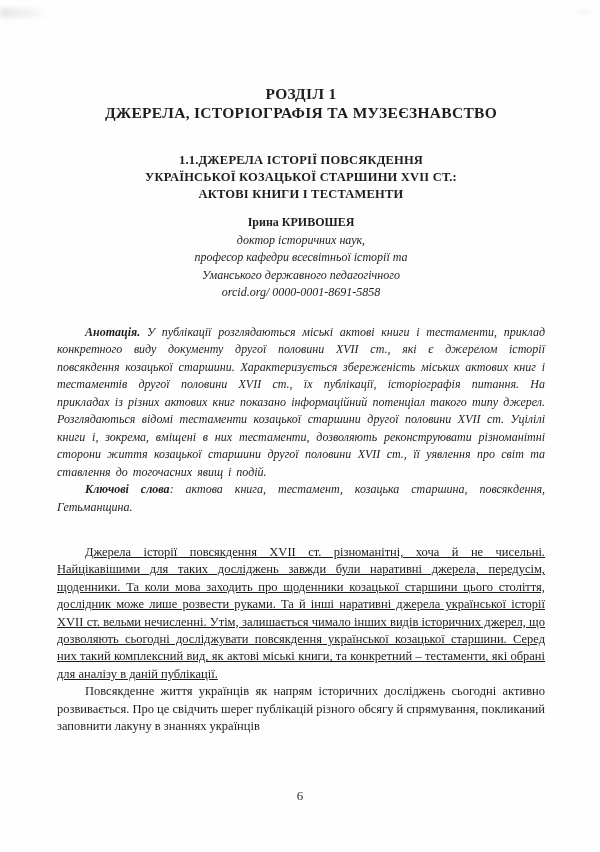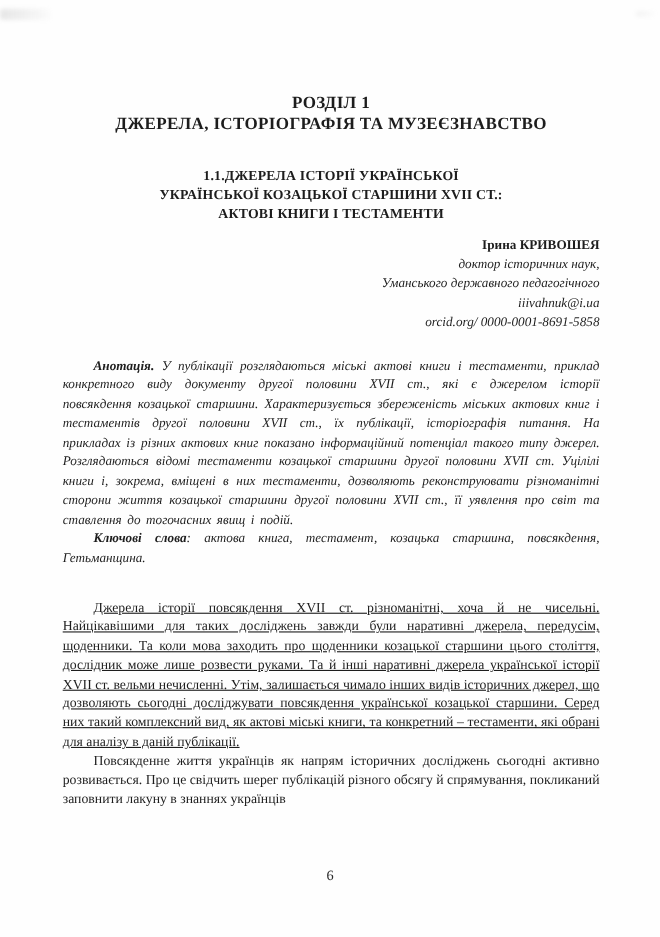--- a/index.html
+++ b/index.html
@@ -43,21 +43,21 @@
     margin: 30px 0 0 0;
     text-align: center;
     font-size: 12.5px;
     line-height: 17px;
     font-weight: bold;
     letter-spacing: 0.2px;
   }
   .section-number { }
   .author-block {
     margin: 11px 0 0 0;
-    text-align: right;
+    text-align: center;
     font-size: 12px;
     line-height: 17.5px;
   }
   .author-name { font-weight: bold; font-style: normal; }
   .author-line { font-style: italic; }
   .abstract {
     margin: 22px 0 0 0;
     font-size: 12px;
     line-height: 17.5px;
     font-style: italic;
@@ -102,30 +102,30 @@
   <div class="scan-artifact artifact-top-right"></div>
 
   <div class="content">
 
     <h1 class="chapter-title">
       <span>РОЗДІЛ 1</span><br>
       <span>ДЖЕРЕЛА, ІСТОРІОГРАФІЯ ТА МУЗЕЄЗНАВСТВО</span>
     </h1>
 
     <h2 class="section-title">
-      <span class="section-number">1.1.</span><span>ДЖЕРЕЛА ІСТОРІЇ УКРАЇНСЬКОЇ</span><br>
+      <span class="section-number">1.1.</span><span>ДЖЕРЕЛА ІСТОРІЇ ПОВСЯКДЕННЯ</span><br>
       <span>УКРАЇНСЬКОЇ КОЗАЦЬКОЇ СТАРШИНИ XVII СТ.:</span><br>
       <span>АКТОВІ КНИГИ І ТЕСТАМЕНТИ</span>
     </h2>
 
     <div class="author-block">
       <div class="author-name">Ірина КРИВОШЕЯ</div>
       <div class="author-line">доктор історичних наук,</div>
+      <div class="author-line">професор кафедри всесвітньої історії та</div>
       <div class="author-line">Уманського державного педагогічного</div>
-      <div class="author-line">iiivahnuk@i.ua</div>
       <div class="author-line">orcid.org/ 0000-0001-8691-5858</div>
     </div>
 
     <p class="abstract"><span class="abstract-label">Анотація.</span><span> У публікації розглядаються міські актові книги і тестаменти, приклад конкретного виду документу другої половини XVII ст., які є джерелом історії повсякдення козацької старшини. Характеризується збереженість міських актових книг і тестаментів другої половини XVII ст., їх публікації, історіографія питання. На прикладах із різних актових книг показано інформаційний потенціал такого типу джерел. Розглядаються відомі тестаменти козацької старшини другої половини XVII ст. Уцілілі книги і, зокрема, вміщені в них тестаменти, дозволяють реконструювати різноманітні сторони життя козацької старшини другої половини XVII ст., її уявлення про світ та ставлення до тогочасних явищ і подій.</span></p>
 
     <p class="keywords"><span class="keywords-label">Ключові слова</span><span>: актова книга, тестамент, козацька старшина, повсякдення, Гетьманщина.</span></p>
 
     <p class="body-par first">Джерела історії повсякдення XVII ст. різноманітні, хоча й не чисельні. Найцікавішими для таких досліджень завжди були наративні джерела, передусім, щоденники. Та коли мова заходить про щоденники козацької старшини цього століття, дослідник може лише розвести руками. Та й інші наративні джерела української історії XVII ст. вельми нечисленні. Утім, залишається чимало інших видів історичних джерел, що дозволяють сьогодні досліджувати повсякдення української козацької старшини. Серед них такий комплексний вид, як актові міські книги, та конкретний – тестаменти, які обрані для аналізу в даній публікації.</p>
 
     <p class="body-par">Повсякденне життя українців як напрям історичних досліджень сьогодні активно розвивається. Про це свідчить шерег публікацій різного обсягу й спрямування, покликаний заповнити лакуну в знаннях українців</p>

